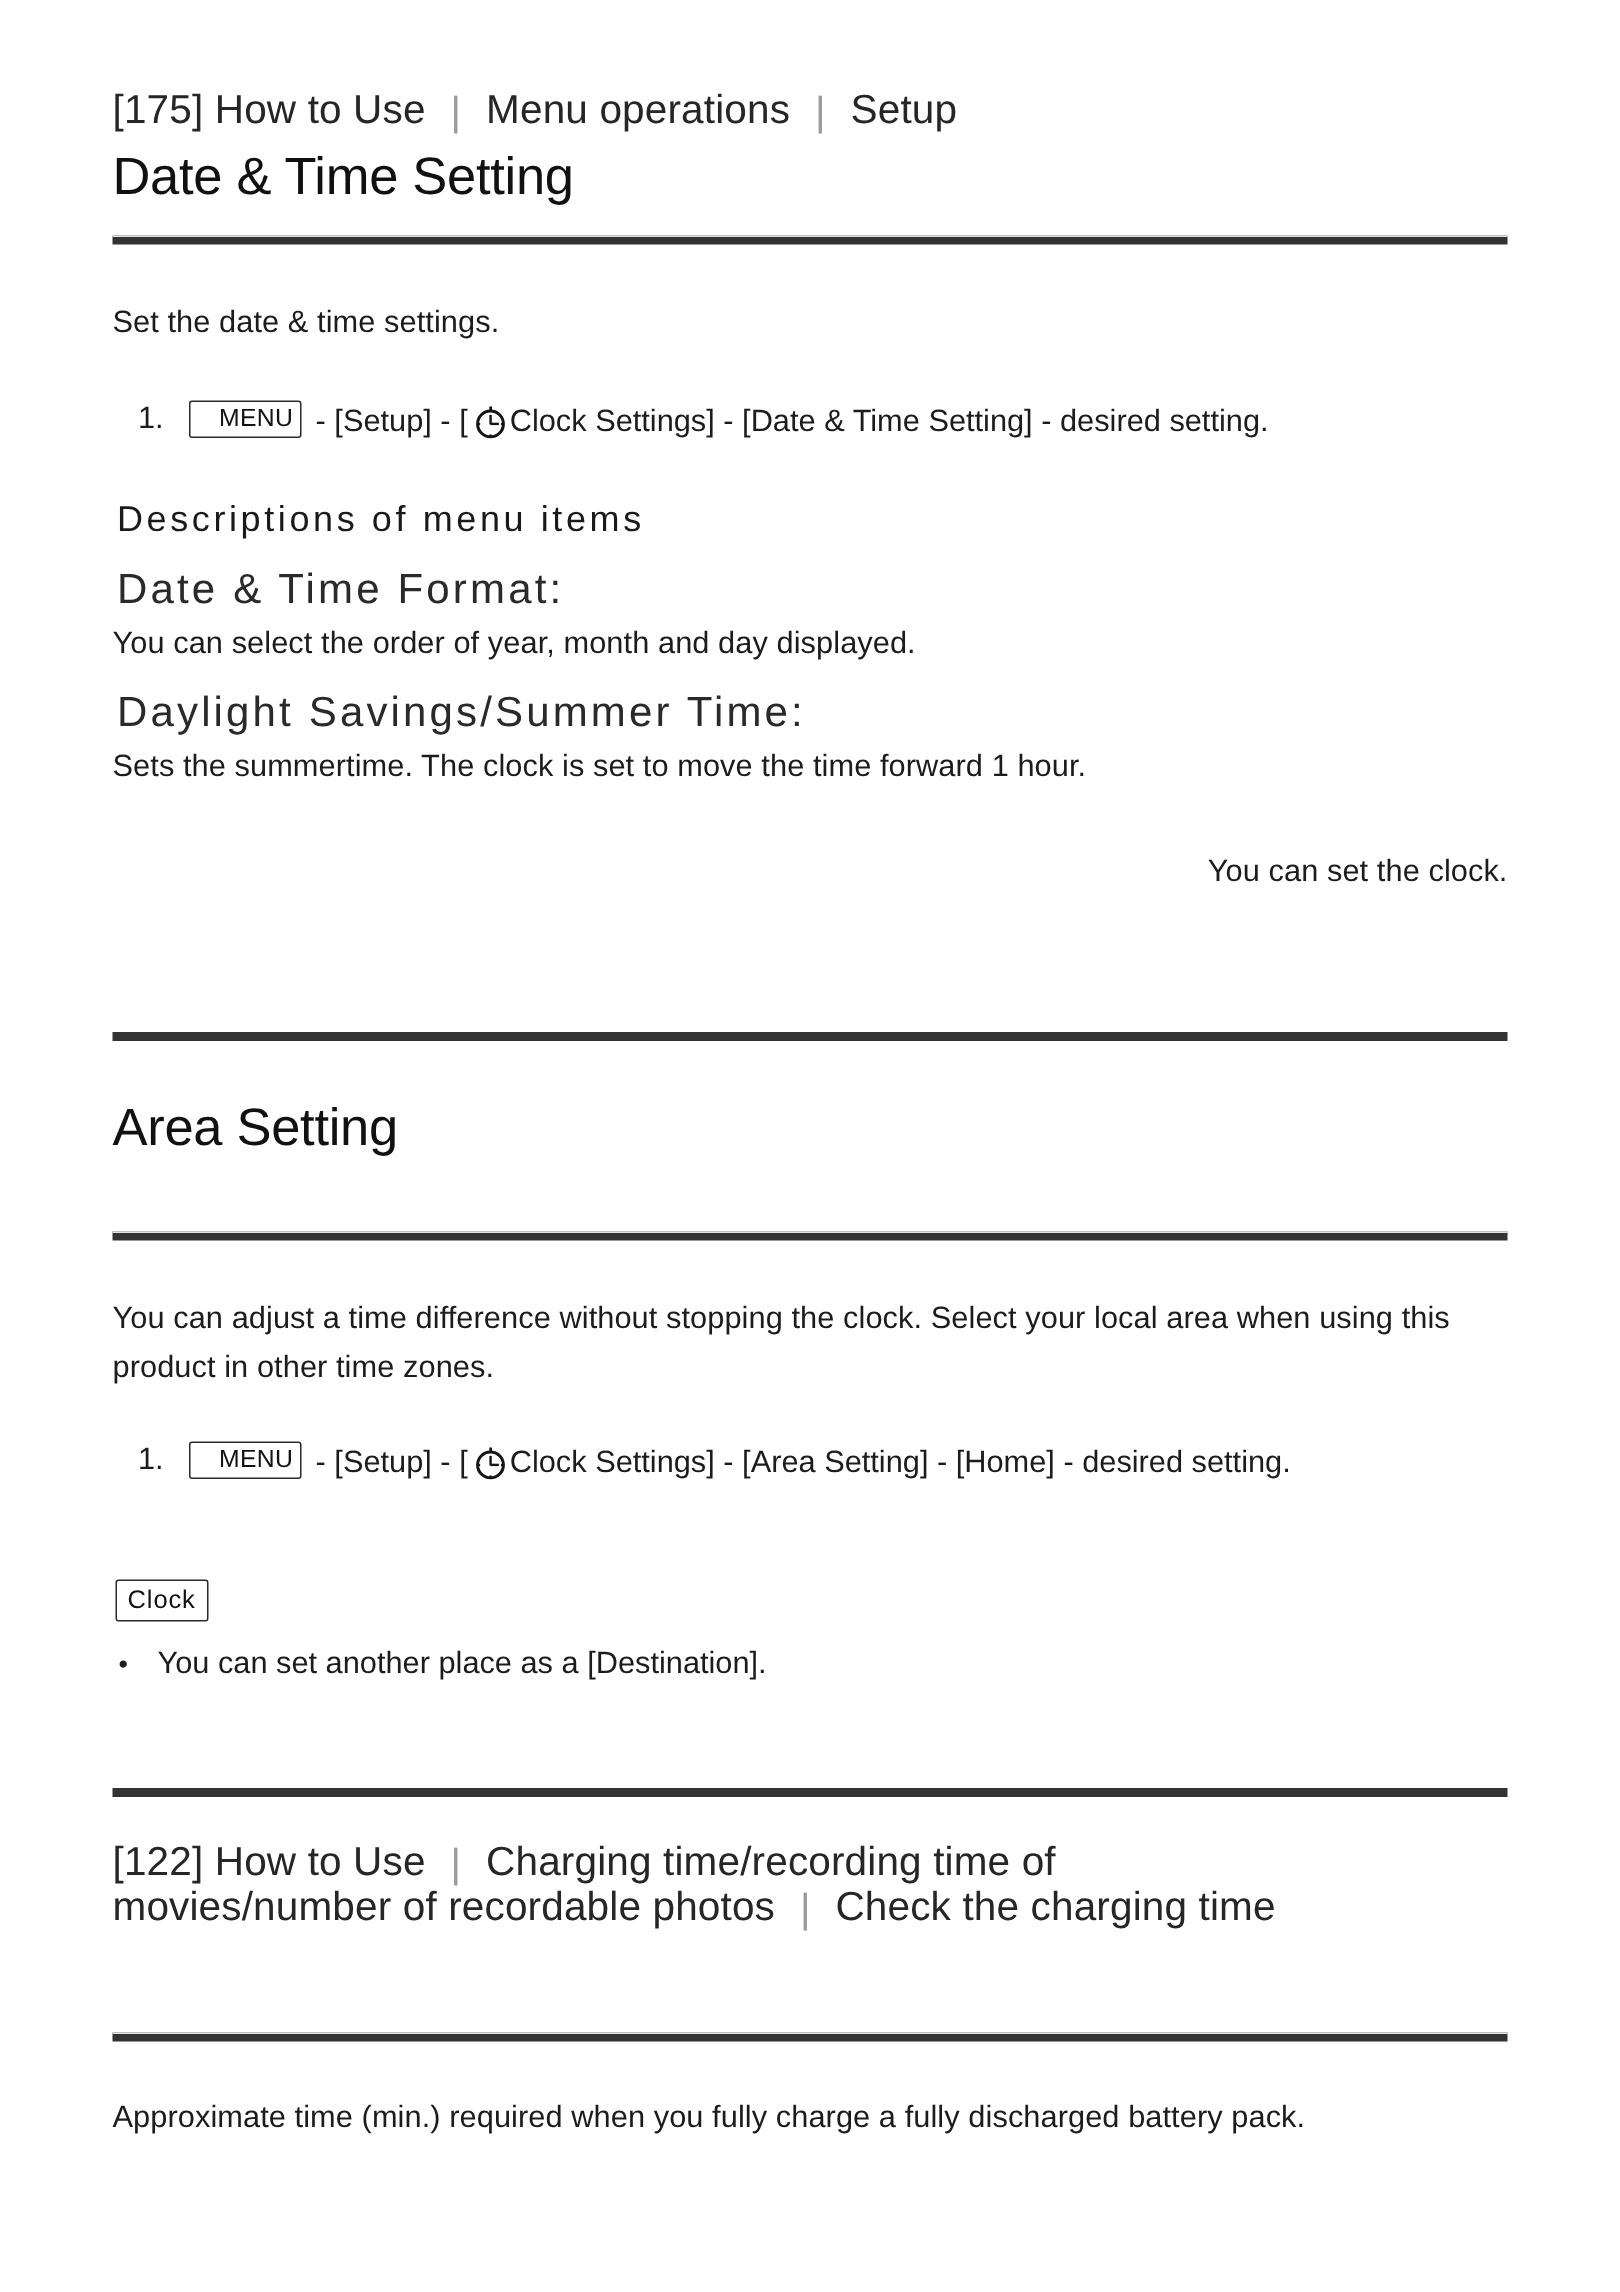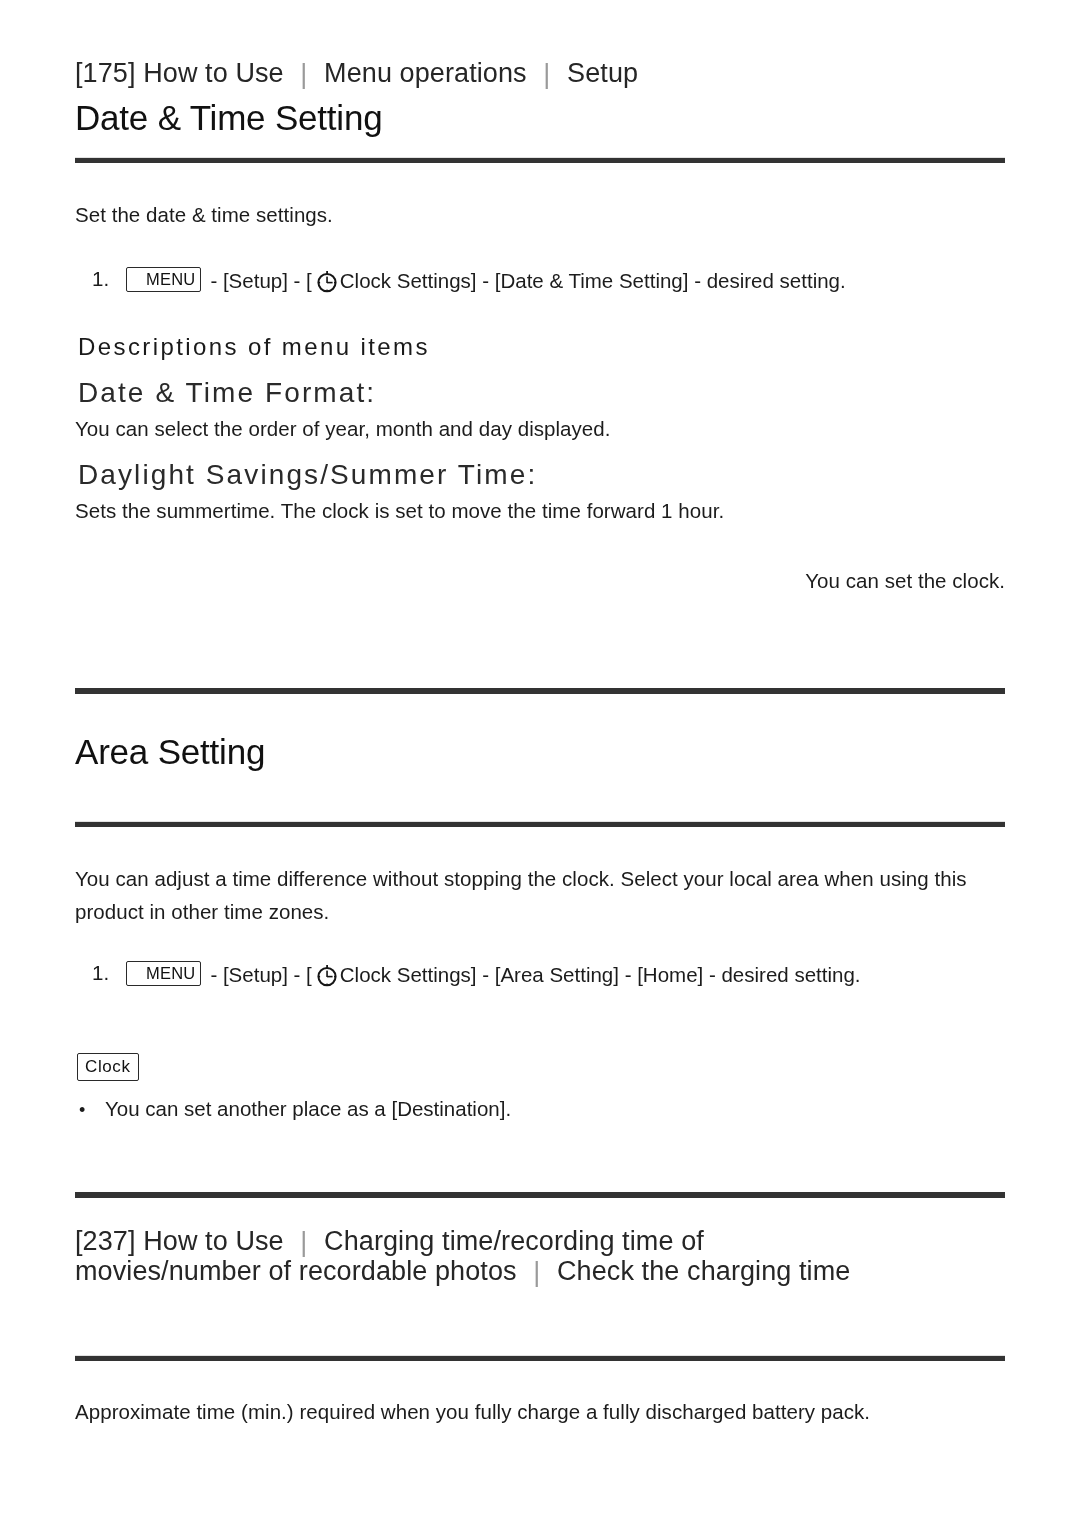--- a/index.html
+++ b/index.html
@@ -266,21 +266,21 @@
       <span class="bullet-dot">•</span>
       <span>You can set another place as a [Destination].</span>
     </li>
   </ul>
 
   <div class="abs rule-thick" style="left:75px; top:1192px; width:930px;"></div>
 
   <div class="abs" style="left:75px; top:1226px; width:820px;">
 
     <div class="breadcrumb">
-      <span>[237]</span>
+      <span>[122]</span>
       <span>How to Use</span>
       <span class="sep">|</span>
       <span>Charging time/recording time of movies/number of recordable photos</span>
       <span class="sep">|</span>
       <span>Check the charging time</span>
     </div>
 
   </div>
 
   <div class="abs rule" style="left:75px; top:1355px; width:930px;"></div>

